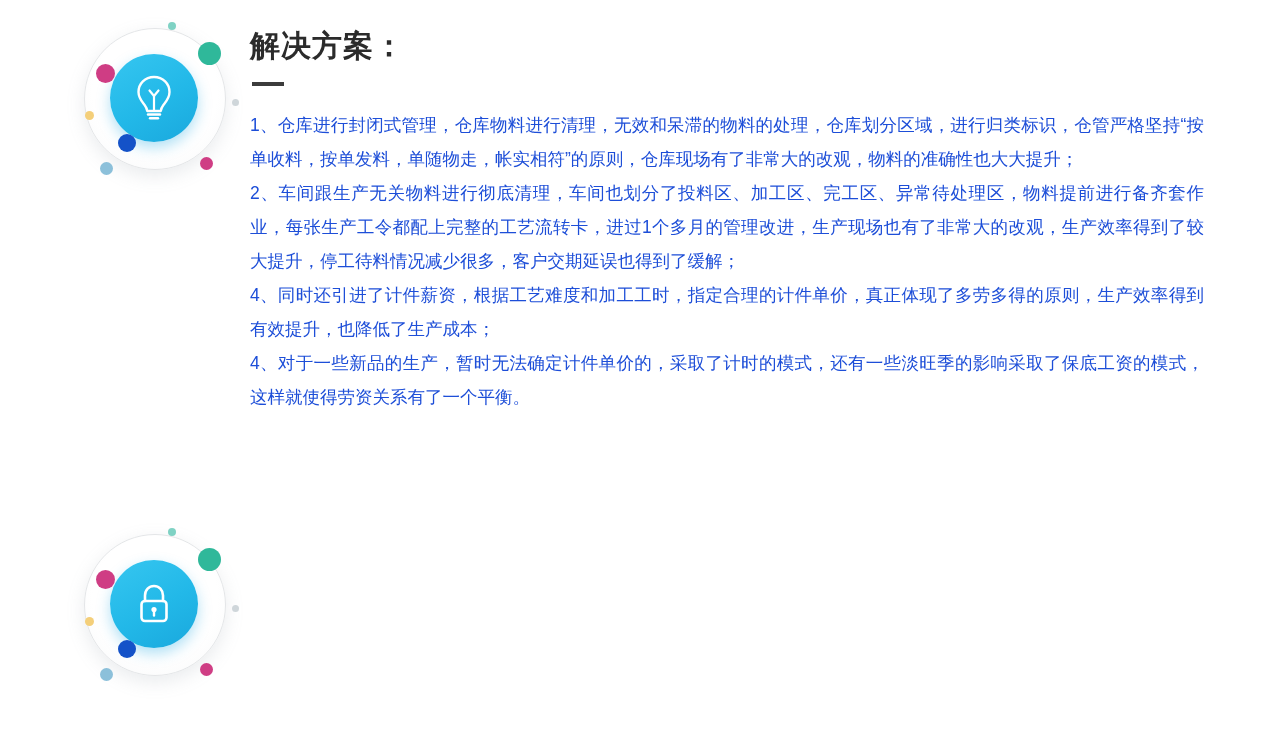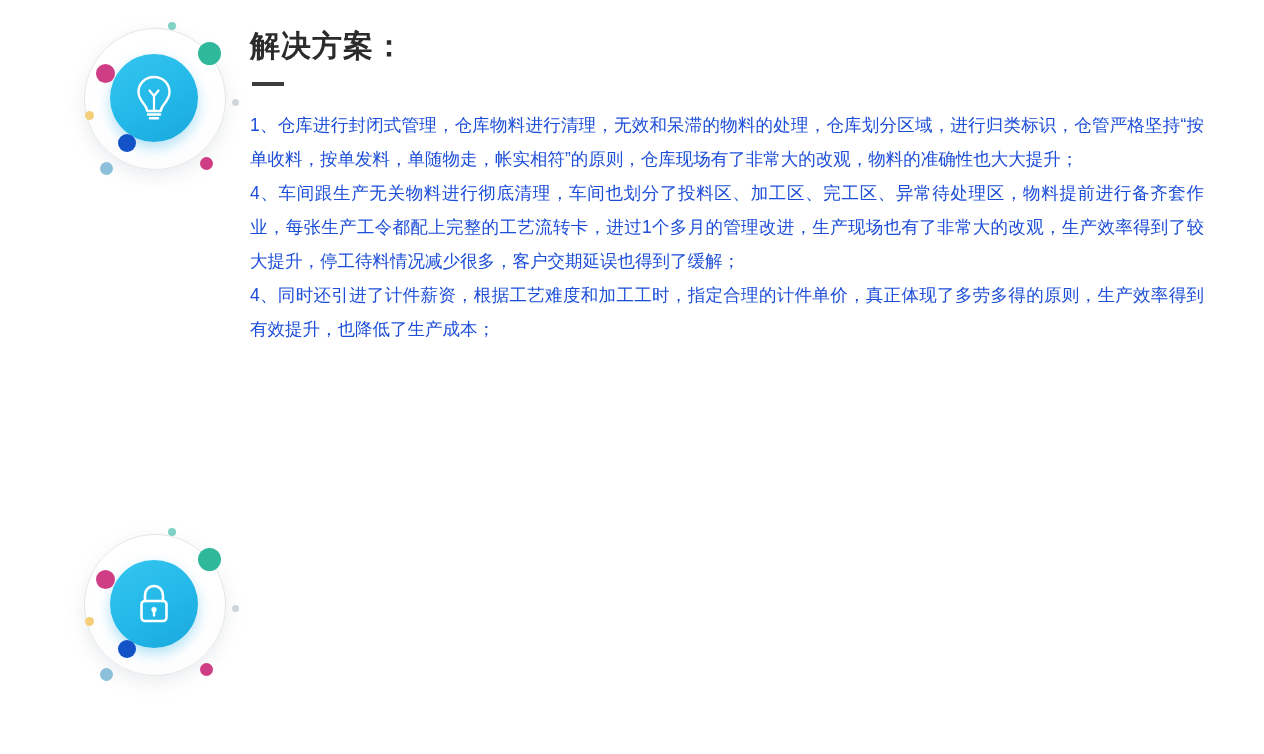--- a/index.html
+++ b/index.html
@@ -133,22 +133,23 @@
       <span class="dot d-yellow"></span>
       <span class="dot d-grey"></span>
       <span class="dot d-teal-s"></span>
     </div>
 
     <div class="content">
       <h2 class="heading">解决方案：</h2>
       <div class="rule"></div>
       <div class="body-text">
         <p>1、仓库进行封闭式管理，仓库物料进行清理，无效和呆滞的物料的处理，仓库划分区域，进行归类标识，仓管严格坚持“按单收料，按单发料，单随物走，帐实相符”的原则，仓库现场有了非常大的改观，物料的准确性也大大提升；</p>
-        <p>4、车间跟生产无关物料进行彻底清理，车间也划分了投料区、加工区、完工区、异常待处理区，物料提前进行备齐套作业，每张生产工令都配上完整的工艺流转卡，进过1个多月的管理改进，生产现场也有了非常大的改观，生产效率得到了较大提升，停工待料情况减少很多，客户交期延误也得到了缓解；</p>
+        <p>2、车间跟生产无关物料进行彻底清理，车间也划分了投料区、加工区、完工区、异常待处理区，物料提前进行备齐套作业，每张生产工令都配上完整的工艺流转卡，进过1个多月的管理改进，生产现场也有了非常大的改观，生产效率得到了较大提升，停工待料情况减少很多，客户交期延误也得到了缓解；</p>
         <p>4、同时还引进了计件薪资，根据工艺难度和加工工时，指定合理的计件单价，真正体现了多劳多得的原则，生产效率得到有效提升，也降低了生产成本；</p>
+        <p>4、对于一些新品的生产，暂时无法确定计件单价的，采取了计时的模式，还有一些淡旺季的影响采取了保底工资的模式，这样就使得劳资关系有了一个平衡。</p>
       </div>
     </div>
   </div>
 
   <div class="section section-value">
 
     <div class="icon-cluster">
       <div class="ring-outer"></div>
       <div class="ring-inner">
         <svg width="42" height="46" viewBox="0 0 42 46" aria-hidden="true">

